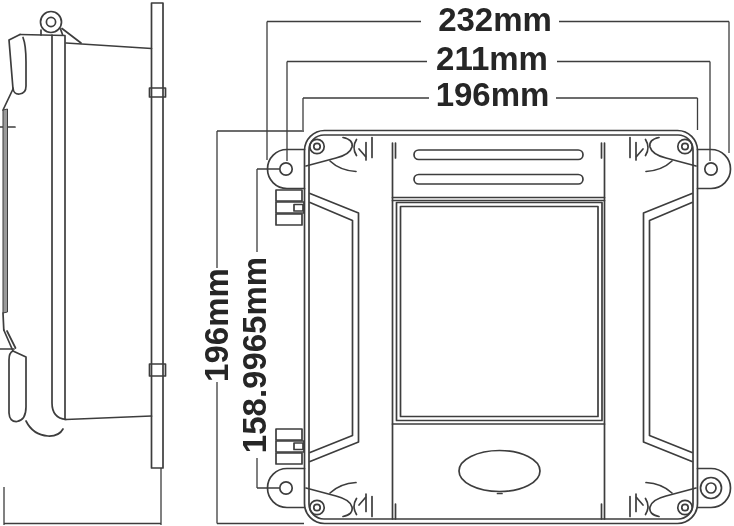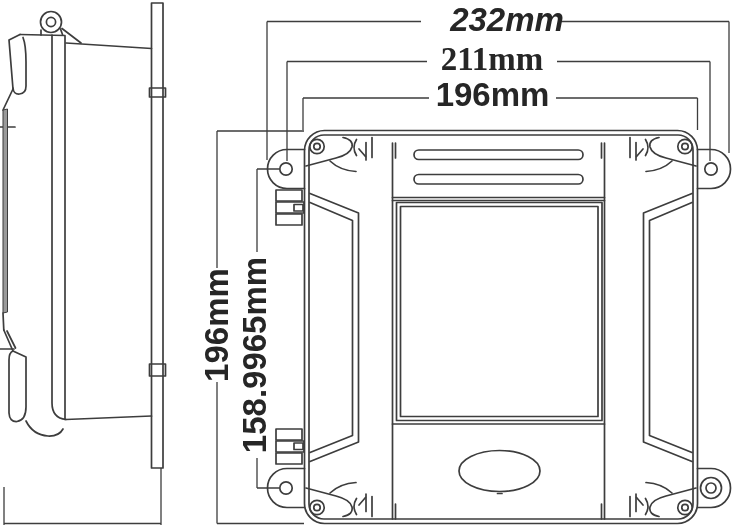--- a/index.html
+++ b/index.html
@@ -156,23 +156,23 @@
       <path class="dim" d="M303,98 H429 M556,98 H697.5 M303,98 V130 M697.5,98 V130"></path>
 
       <path class="dim" d="M217,131 H304 M217,131 V268 M217,382 V523.5 M217,523.5 H304"></path>
 
       <path class="dim" d="M257,169 H279 M257,169 V252 M257,458 V488 M257,488 H279"></path>
 
       <path class="dim" d="M4,487 V525 M161,468 V525 M4,523.5 H161"></path>
     </g>
   </svg>
 
-  <div class="dim-label" style="left:438px;top:3px;width:138px;font-style:italic;">232mm</div>
+  <div class="dim-label" style="left:426px;top:3px;width:138px;">232mm</div>
 
-  <div class="dim-label" style="left:427px;top:42px;width:130px;font-family:Liberation Serif, serif;">211mm</div>
+  <div class="dim-label" style="left:427px;top:42px;width:130px;">211mm</div>
 
   <div class="dim-label" style="left:429px;top:78px;width:127px;">196mm</div>
 
   <div class="dim-label rot" style="left:152px;top:308px;width:130px;">196mm</div>
 
   <div class="dim-label rot" style="left:150px;top:338px;width:210px;">158.9965mm</div>
 
 </div>
 
 </body></html>

